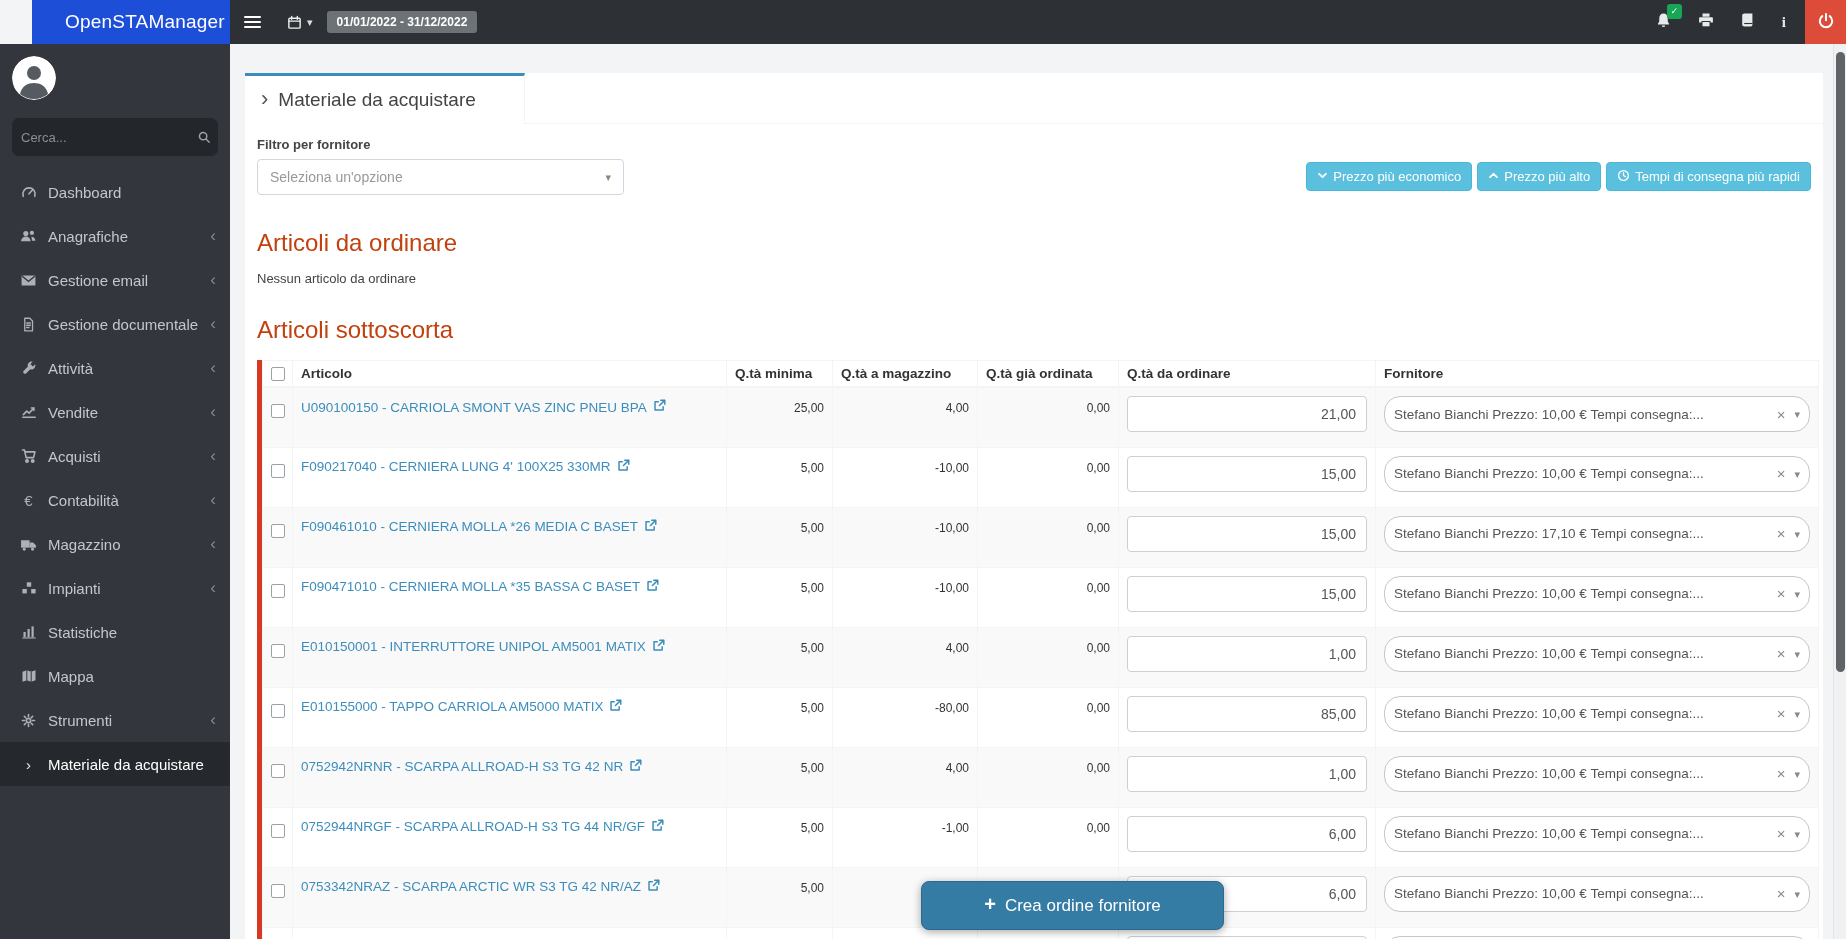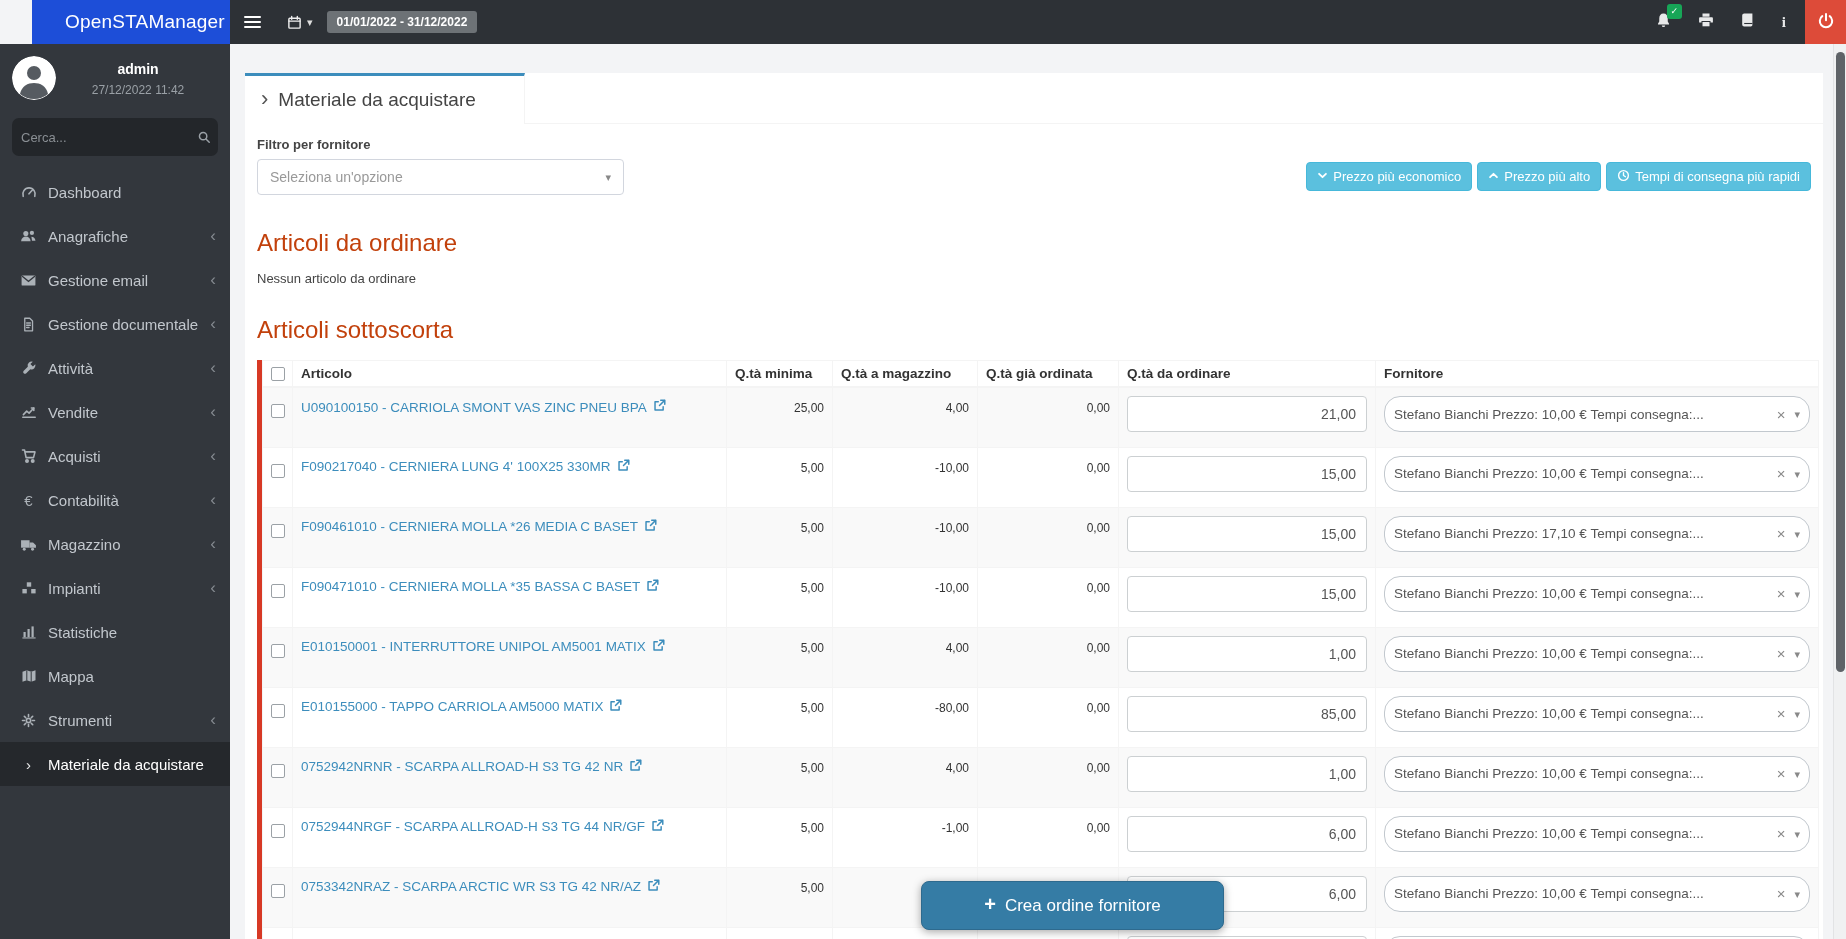--- a/index.html
+++ b/index.html
@@ -163,24 +163,20 @@
   </button>
 </div>
 
 <div class="sidebar">
   <div class="user-panel">
     <div class="avatar"><svg width="44" height="44" viewBox="0 0 44 44">
           <circle cx="22" cy="22" r="22" fill="#fff"></circle>
           <circle cx="22" cy="17" r="7" fill="#565b61"></circle>
           <path d="M8 38c1.5-8 8-11 14-11s12.5 3 14 11a22 22 0 0 1-28 0z" fill="#565b61"></path>
         </svg></div>
-    <div class="uinfo">
-      <div class="uname">admin</div>
-      <div class="utime">27/12/2022 11:42</div>
-    </div>
   </div>
   <div class="search-box">
     <input placeholder="Cerca..." style="">
     <button class="search-btn">
         <svg width="14" height="14" viewBox="0 0 16 16" fill="none" stroke="currentColor" stroke-width="1.7" stroke-linecap="round" stroke-linejoin="round">
           <circle cx="7" cy="7" r="4.2"></circle>
           <path d="M10.2 10.2L14 14"></path>
         </svg>
       </button>
   </div>

